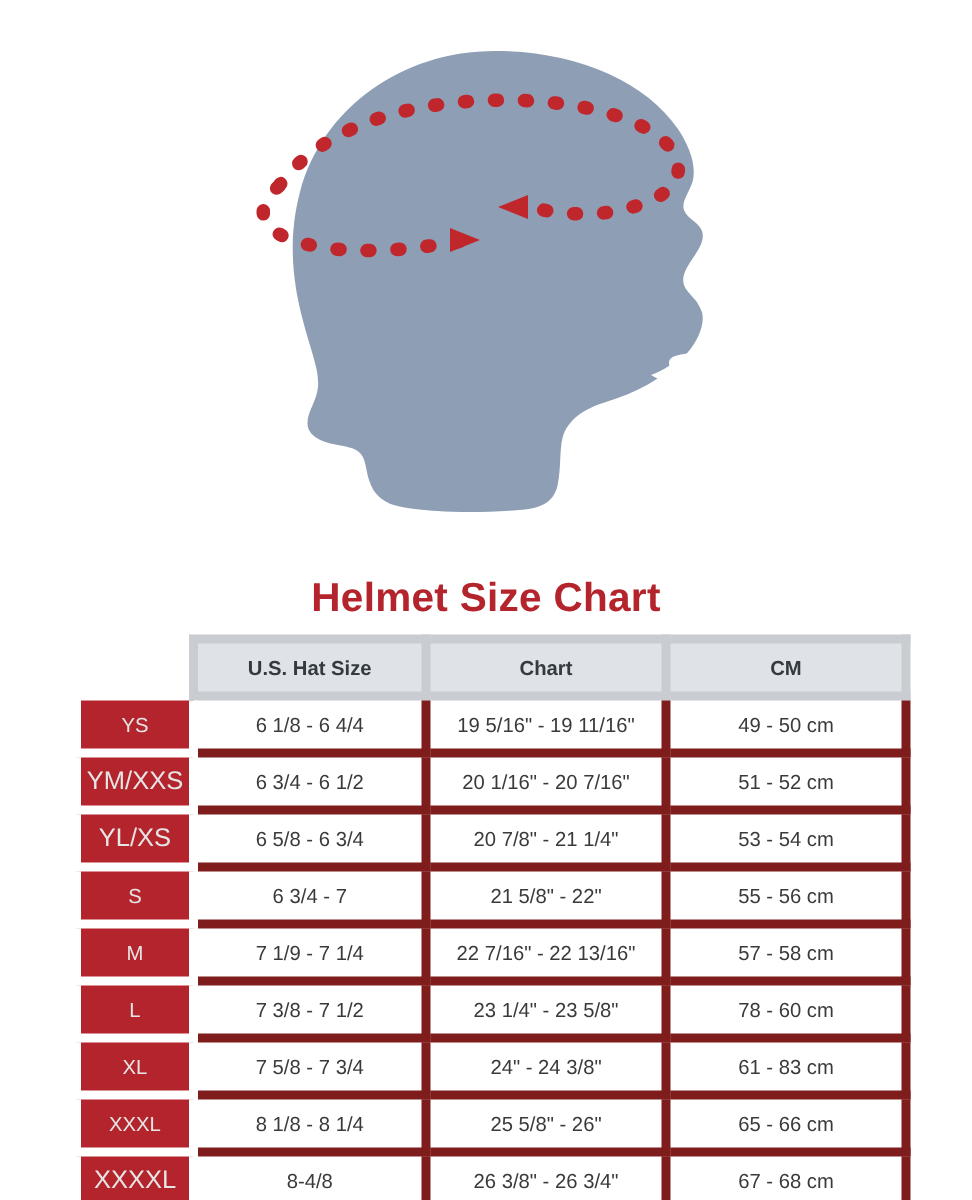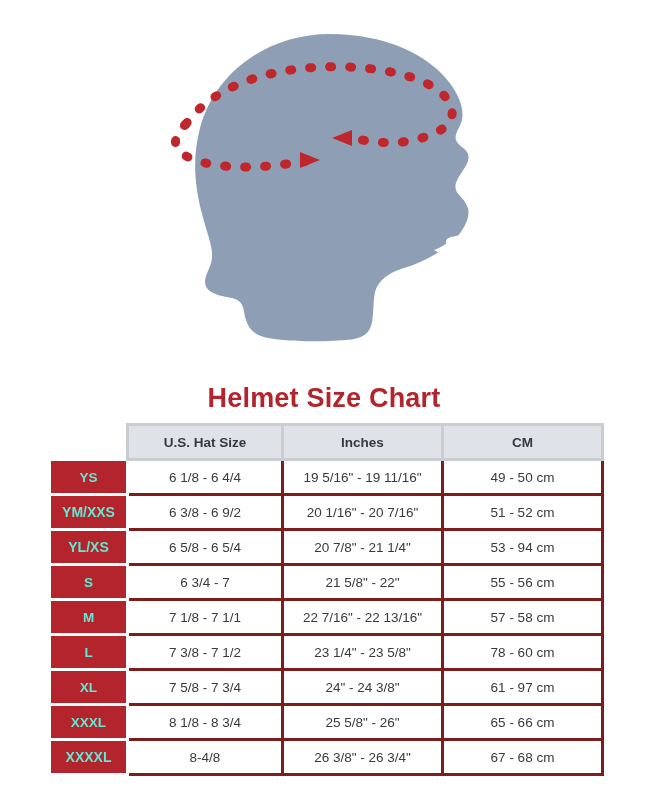--- a/index.html
+++ b/index.html
@@ -61,21 +61,21 @@
     width: 553px;
     table-layout: fixed;
   }
   table.size-chart col.c-size { width: 78px; }
   table.size-chart col.c-hat  { width: 155px; }
   table.size-chart col.c-in   { width: 160px; }
   table.size-chart col.c-cm   { width: 160px; }
 
   table.size-chart th,
   table.size-chart td {
-    border: 3px solid #7f1d1d;
+    border: 6px solid #7f1d1d;
     text-align: center;
     font-size: 13.5px;
     height: 32px;
     padding: 0 2px;
     color: #3a3a3a;
     white-space: nowrap;
   }
   table.size-chart thead th {
     background: #dfe2e6;
     font-weight: bold;
@@ -84,27 +84,27 @@
     font-size: 13.5px;
   }
   table.size-chart thead th.corner {
     background: #ffffff;
     border-left: 1px solid #ffffff;
     border-top: 1px solid #ffffff;
     border-bottom: 1px solid #ffffff;
   }
   table.size-chart td.size-cell {
     background: #b4242c;
-    color: #5eead4;
-    font-weight: bold;
+    color: #e5e5e5;
+    font-weight: normal;
     border-color: #ffffff;
     font-size: 13.5px;
   }
   table.size-chart td.size-cell.narrow {
-    font-size: 14px;
+    font-size: 17px;
   }
 </style>
 </head>
 <body>
 
 <div class="page">
 
   <div class="illustration">
     <svg class="head-svg" width="648" height="360" viewBox="0 0 648 360">
 
@@ -163,70 +163,70 @@
       <colgroup>
         <col class="c-size">
           <col class="c-hat">
           <col class="c-in">
           <col class="c-cm">
       </colgroup>
       <thead>
         <tr>
           <th class="corner"></th>
           <th>U.S. Hat Size</th>
-          <th>Inches</th>
+          <th>Chart</th>
           <th>CM</th>
         </tr>
       </thead>
       <tbody>
         <tr>
           <td class="size-cell">YS</td>
           <td>6 1/8 - 6 4/4</td>
           <td>19 5/16" - 19 11/16"</td>
           <td>49 - 50 cm</td>
         </tr>
         <tr>
           <td class="size-cell narrow">YM/XXS</td>
-          <td>6 3/8 - 6 9/2</td>
+          <td>6 3/4 - 6 1/2</td>
           <td>20 1/16" - 20 7/16"</td>
           <td>51 - 52 cm</td>
         </tr>
         <tr>
           <td class="size-cell narrow">YL/XS</td>
-          <td>6 5/8 - 6 5/4</td>
+          <td>6 5/8 - 6 3/4</td>
           <td>20 7/8" - 21 1/4"</td>
-          <td>53 - 94 cm</td>
+          <td>53 - 54 cm</td>
         </tr>
         <tr>
           <td class="size-cell">S</td>
           <td>6 3/4 - 7</td>
           <td>21 5/8" - 22"</td>
           <td>55 - 56 cm</td>
         </tr>
         <tr>
           <td class="size-cell">M</td>
-          <td>7 1/8 - 7 1/1</td>
+          <td>7 1/9 - 7 1/4</td>
           <td>22 7/16" - 22 13/16"</td>
           <td>57 - 58 cm</td>
         </tr>
         <tr>
           <td class="size-cell">L</td>
           <td>7 3/8 - 7 1/2</td>
           <td>23 1/4" - 23 5/8"</td>
           <td>78 - 60 cm</td>
         </tr>
         <tr>
           <td class="size-cell">XL</td>
           <td>7 5/8 - 7 3/4</td>
           <td>24" - 24 3/8"</td>
-          <td>61 - 97 cm</td>
+          <td>61 - 83 cm</td>
         </tr>
         <tr>
           <td class="size-cell">XXXL</td>
-          <td>8 1/8 - 8 3/4</td>
+          <td>8 1/8 - 8 1/4</td>
           <td>25 5/8" - 26"</td>
           <td>65 - 66 cm</td>
         </tr>
         <tr>
           <td class="size-cell narrow">XXXXL</td>
           <td>8-4/8</td>
           <td>26 3/8" - 26 3/4"</td>
           <td>67 - 68 cm</td>
         </tr>
       </tbody>

